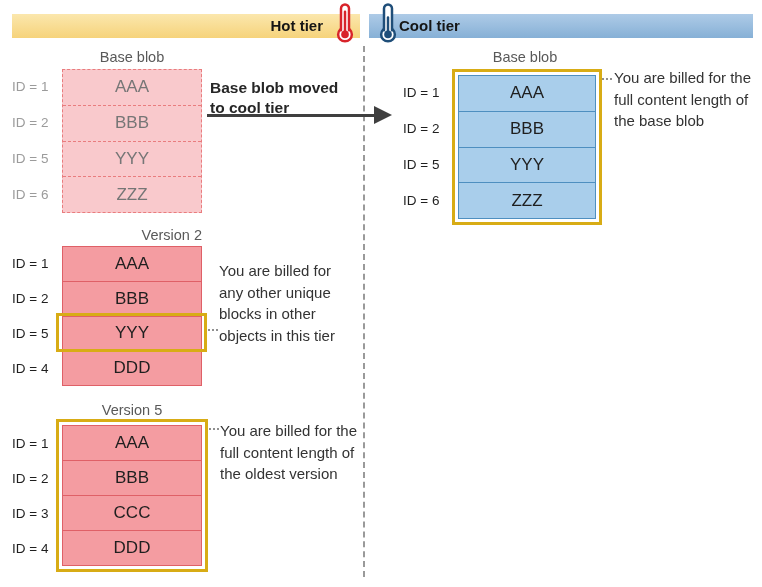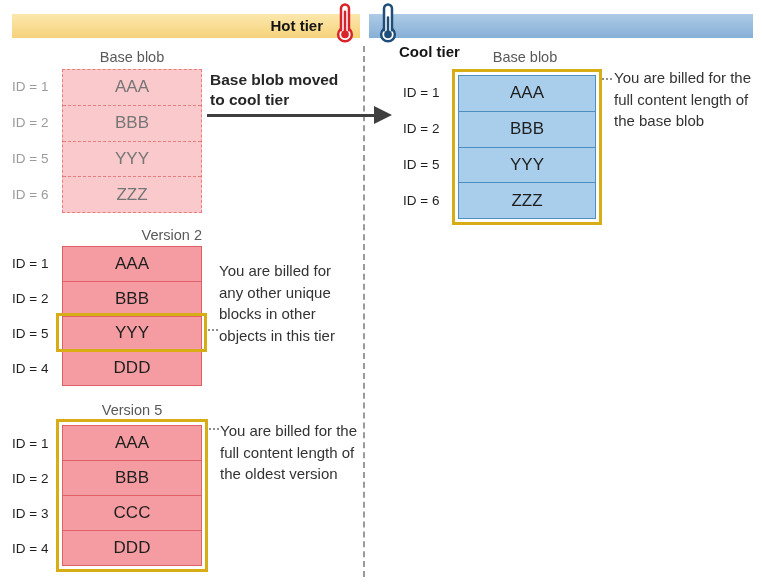--- a/index.html
+++ b/index.html
@@ -6,21 +6,21 @@
   .canvas{
     position:relative;width:762px;height:587px;background:#ffffff;
     font-family:"Liberation Sans",sans-serif;overflow:hidden;padding-left:8px;
   }
   
   .bar{position:absolute;top:14px;height:24px;}
   .bar-hot{left:12px;width:348px;background:linear-gradient(#FBE7AD,#F6D37B);}
   .bar-cool{left:369px;width:384px;background:linear-gradient(#AECBE7,#86B0D6);}
   .bar-label{position:absolute;top:0;line-height:24px;font-size:15px;font-weight:bold;color:#151515;}
   .bar-hot .bar-label{right:37px;}
-  .bar-cool .bar-label{left:30px;margin-top:26px;}
+  .bar-cool .bar-label{left:30px;}
   .thermo{position:absolute;top:3px;width:22px;height:40px;}
   .thermo-hot{left:334px;}
   .thermo-cool{left:377px;}
   
   .divider{position:absolute;left:363px;top:46px;height:531px;width:0;border-left:2px dashed #9A9A9A;}
   
   .group-title{position:absolute;width:140px;text-align:center;font-size:14.5px;color:#595959;}
   .idcol{position:absolute;display:flex;flex-direction:column;}
   .idcol span{display:block;font-size:13.5px;white-space:nowrap;}
   .idcol-36 span{height:36px;line-height:36px;}
@@ -47,21 +47,21 @@
   .note{position:absolute;font-size:15px;line-height:21.7px;color:#333333;}
   .note-bold{position:absolute;font-size:15.5px;line-height:20px;font-weight:bold;color:#262626;}
   .leader{position:absolute;width:10px;height:0;border-top:2px dotted #8F8F8F;}
   .arrow-line{position:absolute;left:207px;top:114px;width:172px;height:3px;background:#3F3F3F;}
   .arrow-head{position:absolute;left:374px;top:106px;width:0;height:0;
     border-top:9.5px solid transparent;border-bottom:9.5px solid transparent;border-left:18px solid #3F3F3F;}
   
   .t-hotbase{left:62px;top:49px;}
   .ids-hotbase{left:12px;top:69px;}
   .tbl-hotbase{left:62px;top:69px;width:140px;height:144px;}
-  .nb-move{left:210px;top:70px;width:140px;}
+  .nb-move{left:210px;top:78px;width:140px;}
   .t-v2{left:62px;top:227px;text-align:right;}
   .ids-v2{left:12px;top:246px;}
   .tbl-v2{left:62px;top:246px;width:140px;height:140px;}
   .gold-v2{left:56px;top:313px;width:151px;height:39px;}
   .ld-v2{left:208px;top:329px;}
   .nt-v2{left:219px;top:260px;width:135px;}
   .t-v1{left:62px;top:402px;}
   .ids-v1{left:12px;top:426px;}
   .gold-v1{left:56px;top:419px;width:152px;height:153px;}
   .ld-v1{left:209px;top:428px;}

